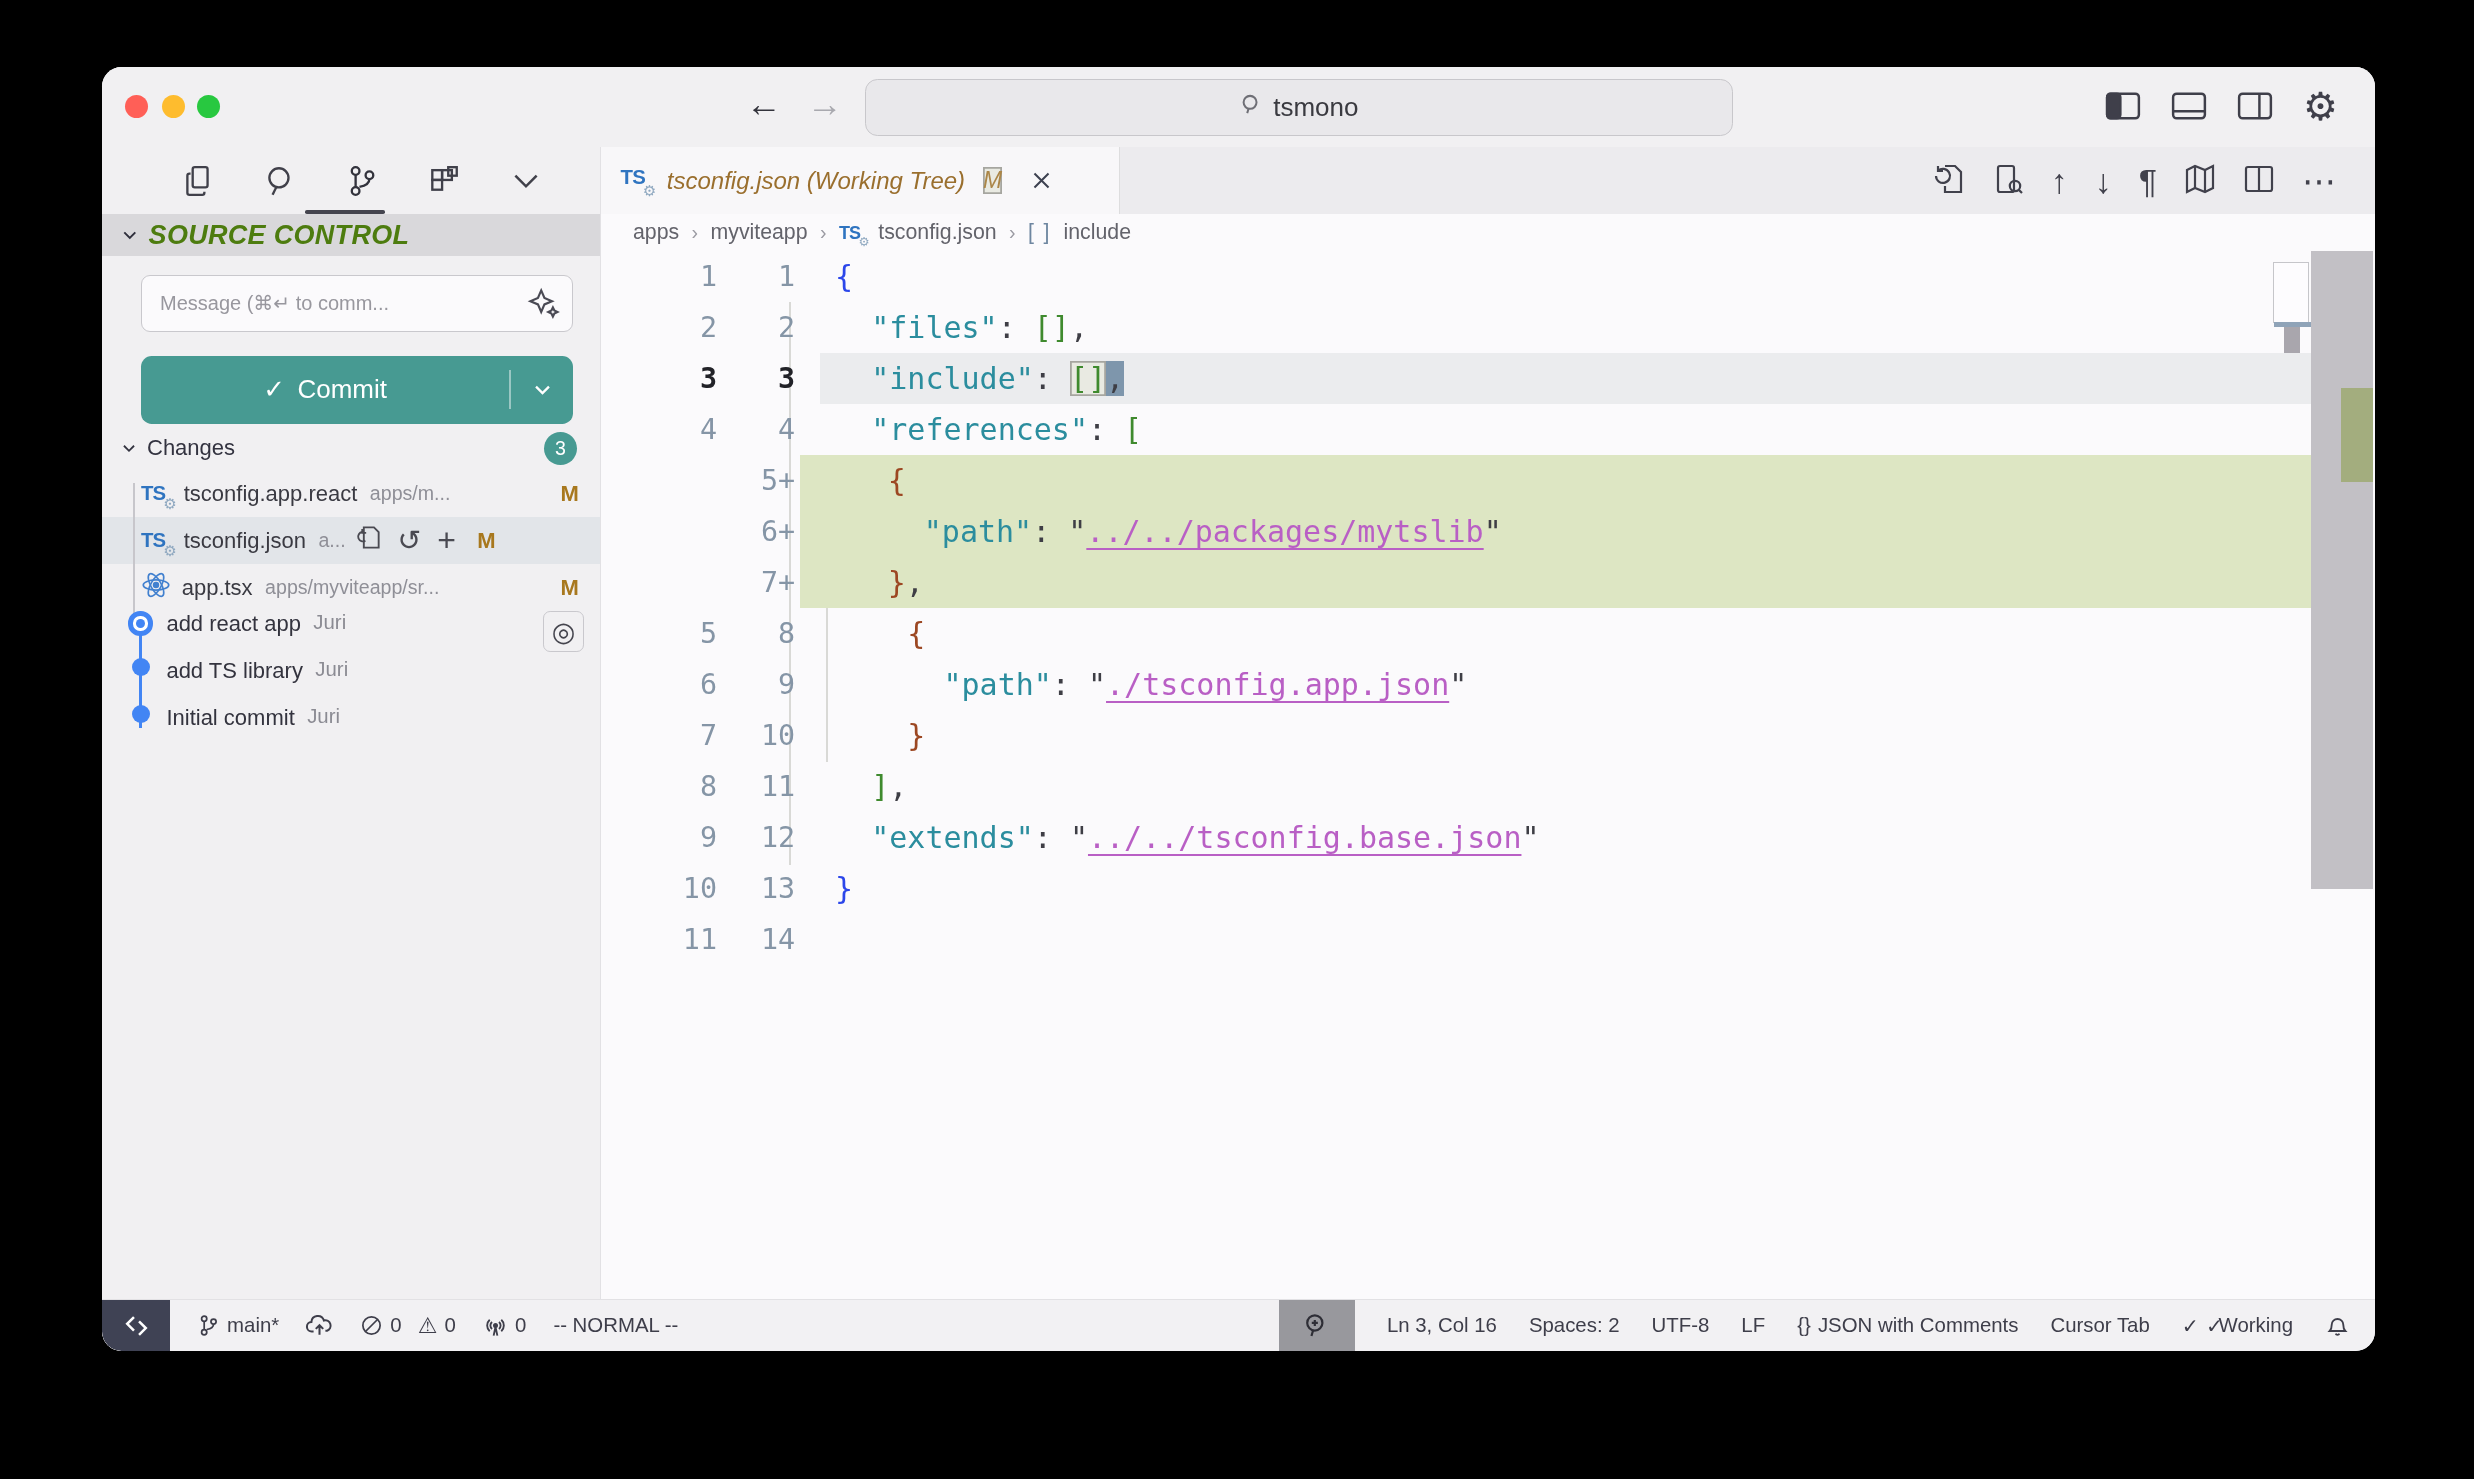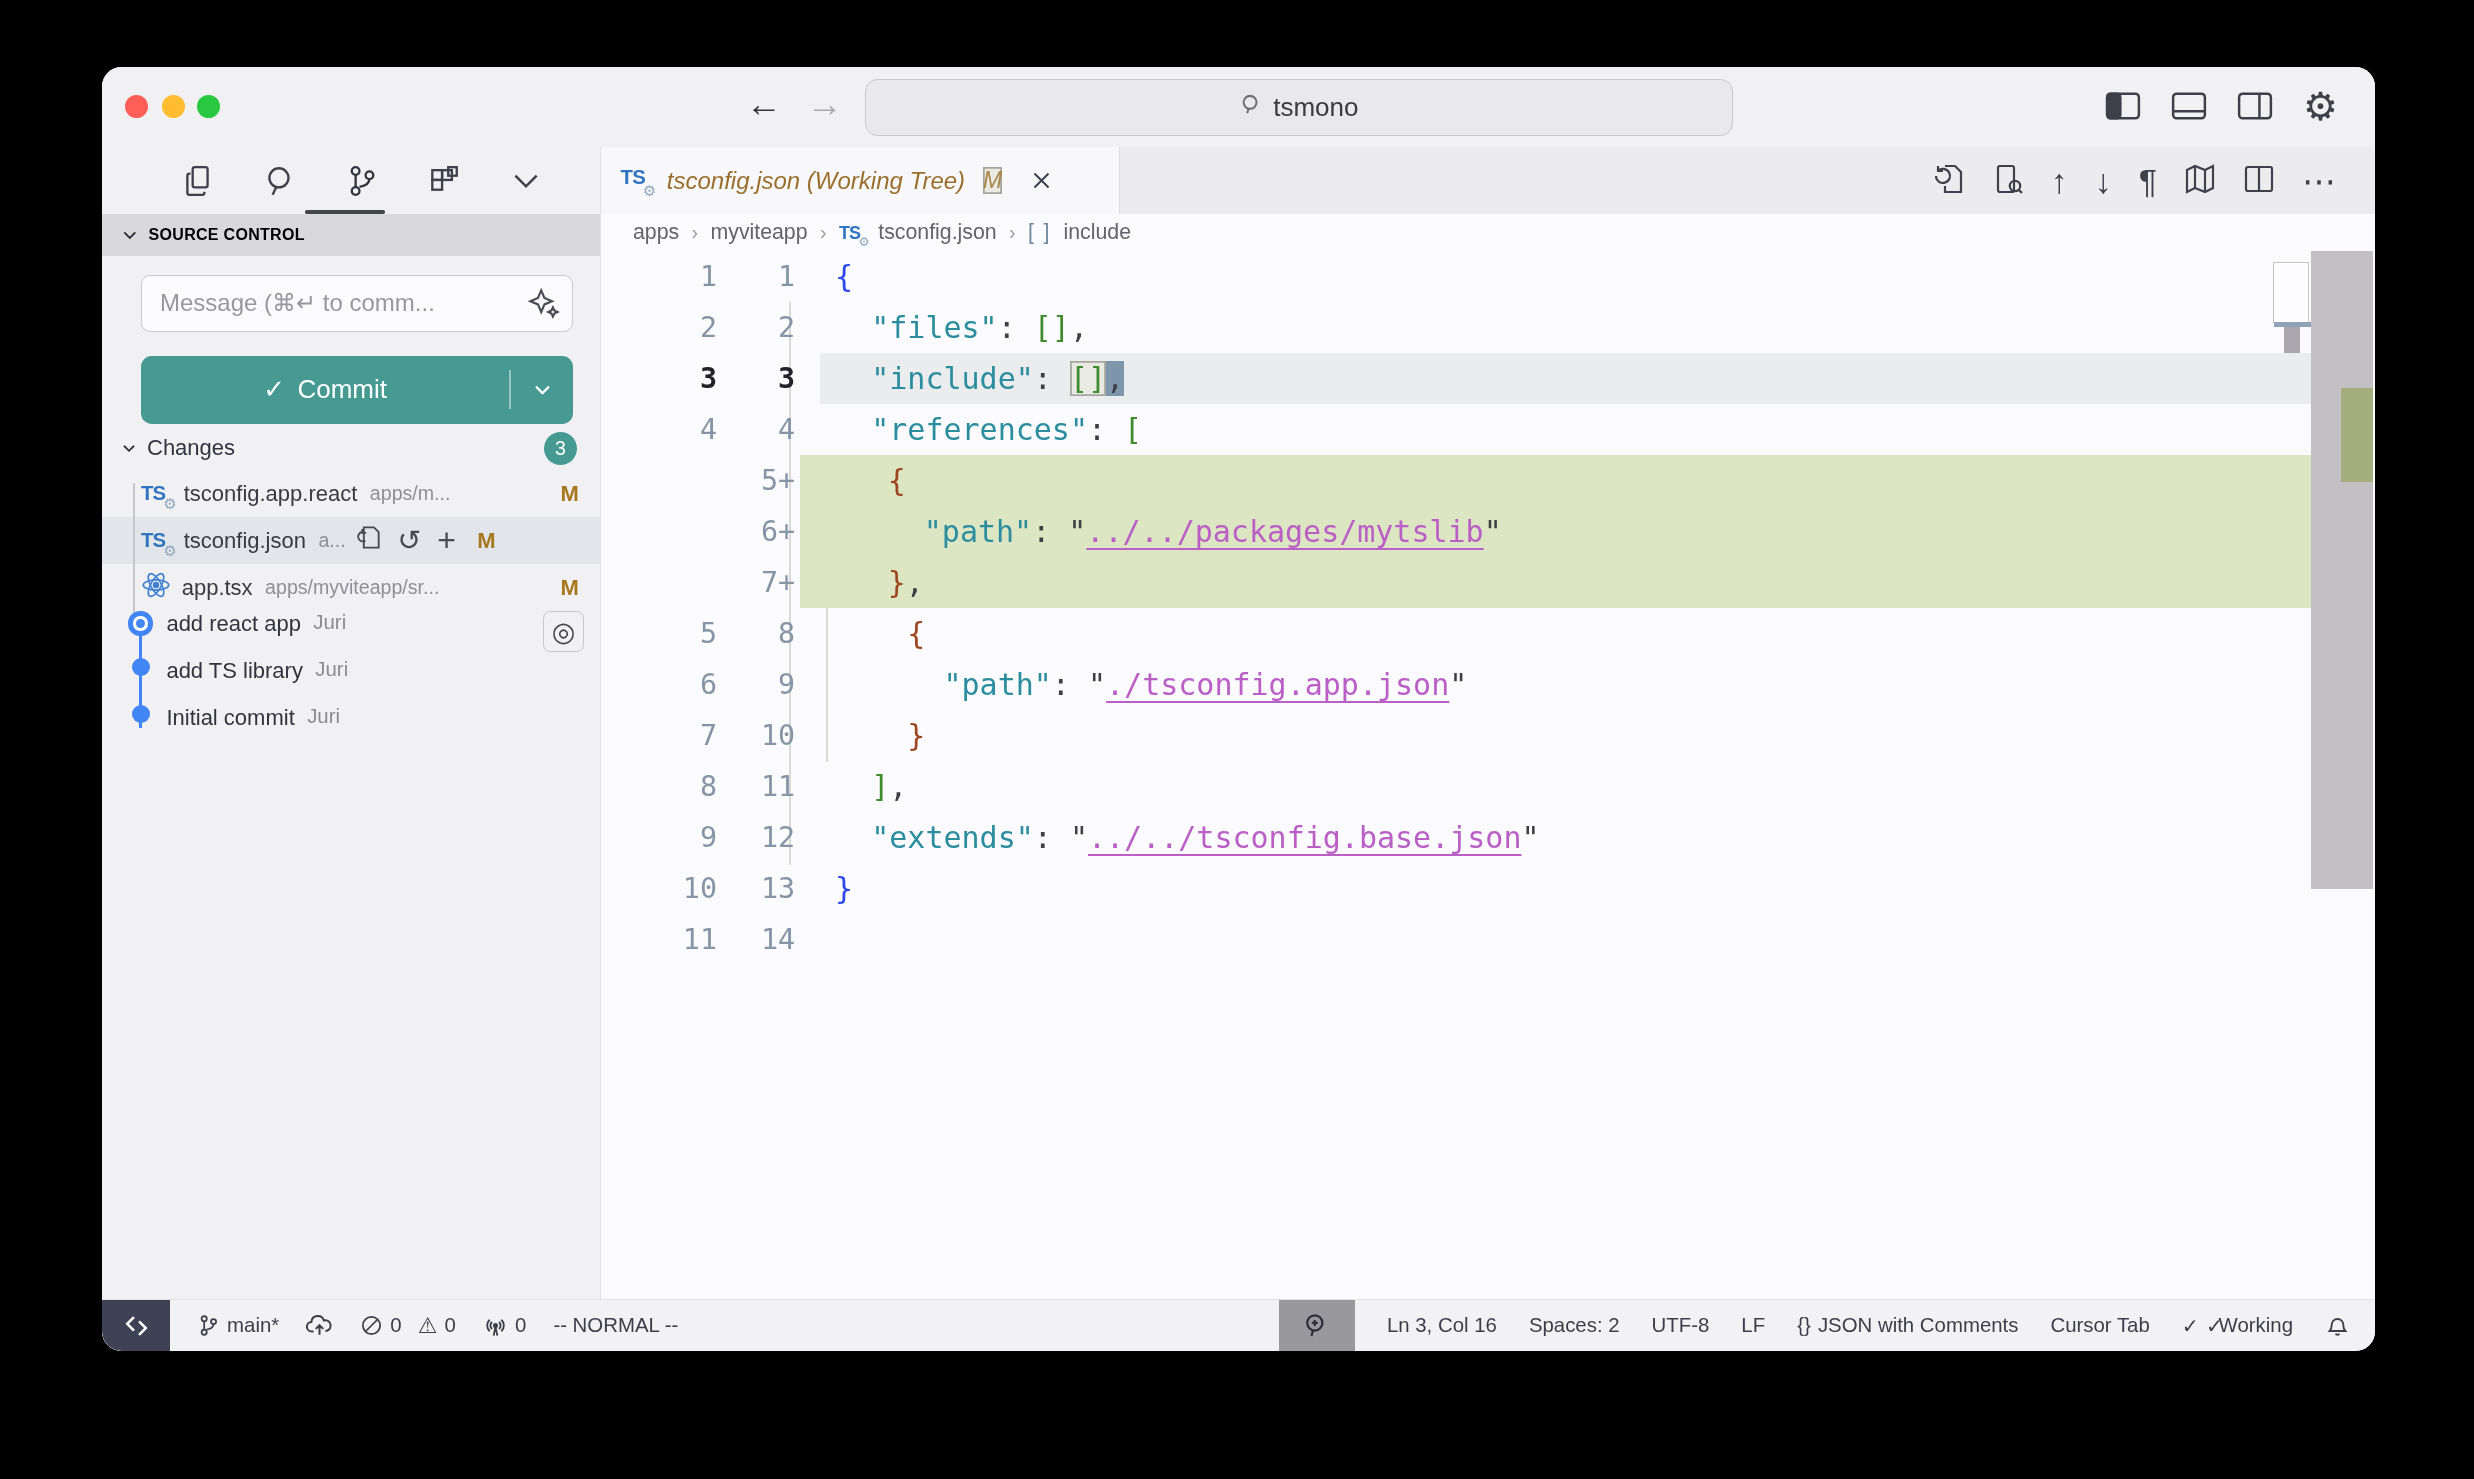--- a/index.html
+++ b/index.html
@@ -21,25 +21,25 @@
   .gear{font-size:39px;line-height:39px;color:#3f3f4a}
   
   .main{flex:1;display:flex;min-height:0;}
   .sidebar{width:498px;flex:0 0 auto;background:#f1f0f2;position:relative;border-right:0.9px solid #e2e1e4;}
   
   .activity{height:67px;display:flex;align-items:center;gap:43px;padding-left:76px;color:#40404a;position:relative;}
   .act{position:relative;width:39px;display:flex;justify-content:center;}
   .act-underline{position:absolute;left:203px;top:63px;width:80px;height:3.6px;background:#45454f;border-radius:1.8px;}
   
   .sechead{height:42px;background:#d9d8db;display:flex;align-items:center;gap:9px;padding-left:18px;
-    font-size:16px;font-weight:bold;color:#000000;letter-spacing:0.3px;}
+    font-size:27px;font-weight:bold;color:#4d7c0f;letter-spacing:0.3px;font-style:italic;}
   .sechead svg{flex:0 0 auto}
   .msgwrap{margin:18.7px 27px 0 39px;position:relative;}
   .msginput{width:432px;height:57px;box-sizing:border-box;background:#fbfafc;border:1.8px solid #c9c8cd;
-    border-radius:9px;font-size:24px;color:#000000;padding:0 57px 0 18px;font-family:"Liberation Sans",sans-serif;}
+    border-radius:9px;font-size:20px;color:#000000;padding:0 57px 0 18px;font-family:"Liberation Sans",sans-serif;}
   .msginput::placeholder{color:#98979e}
   .sparkle{position:absolute;right:12.4px;top:10.7px;color:#4a4a54}
   .commitbtn{margin:24px 27px 0 39px;width:432px;height:68px;border-radius:10.7px;background:#479a92;border:none;
     color:#fff;font-size:26px;display:flex;align-items:center;cursor:pointer;padding:0;font-family:"Liberation Sans",sans-serif;}
   .commitbtn .main-part{flex:1;display:flex;align-items:center;justify-content:center;gap:12.4px;}
   .commitbtn .divider{width:1.8px;height:39px;background:rgba(255,255,255,.45);}
   .commitbtn .dd{width:62px;display:flex;align-items:center;justify-content:center;}
   .changes-hdr{height:44px;margin-top:2.7px;display:flex;align-items:center;gap:9px;padding:0 23px 0 18px;
     font-size:22px;color:#333340;}
   .badge{margin-left:auto;width:33px;height:33px;border-radius:50%;background:#479a92;color:#fff;

